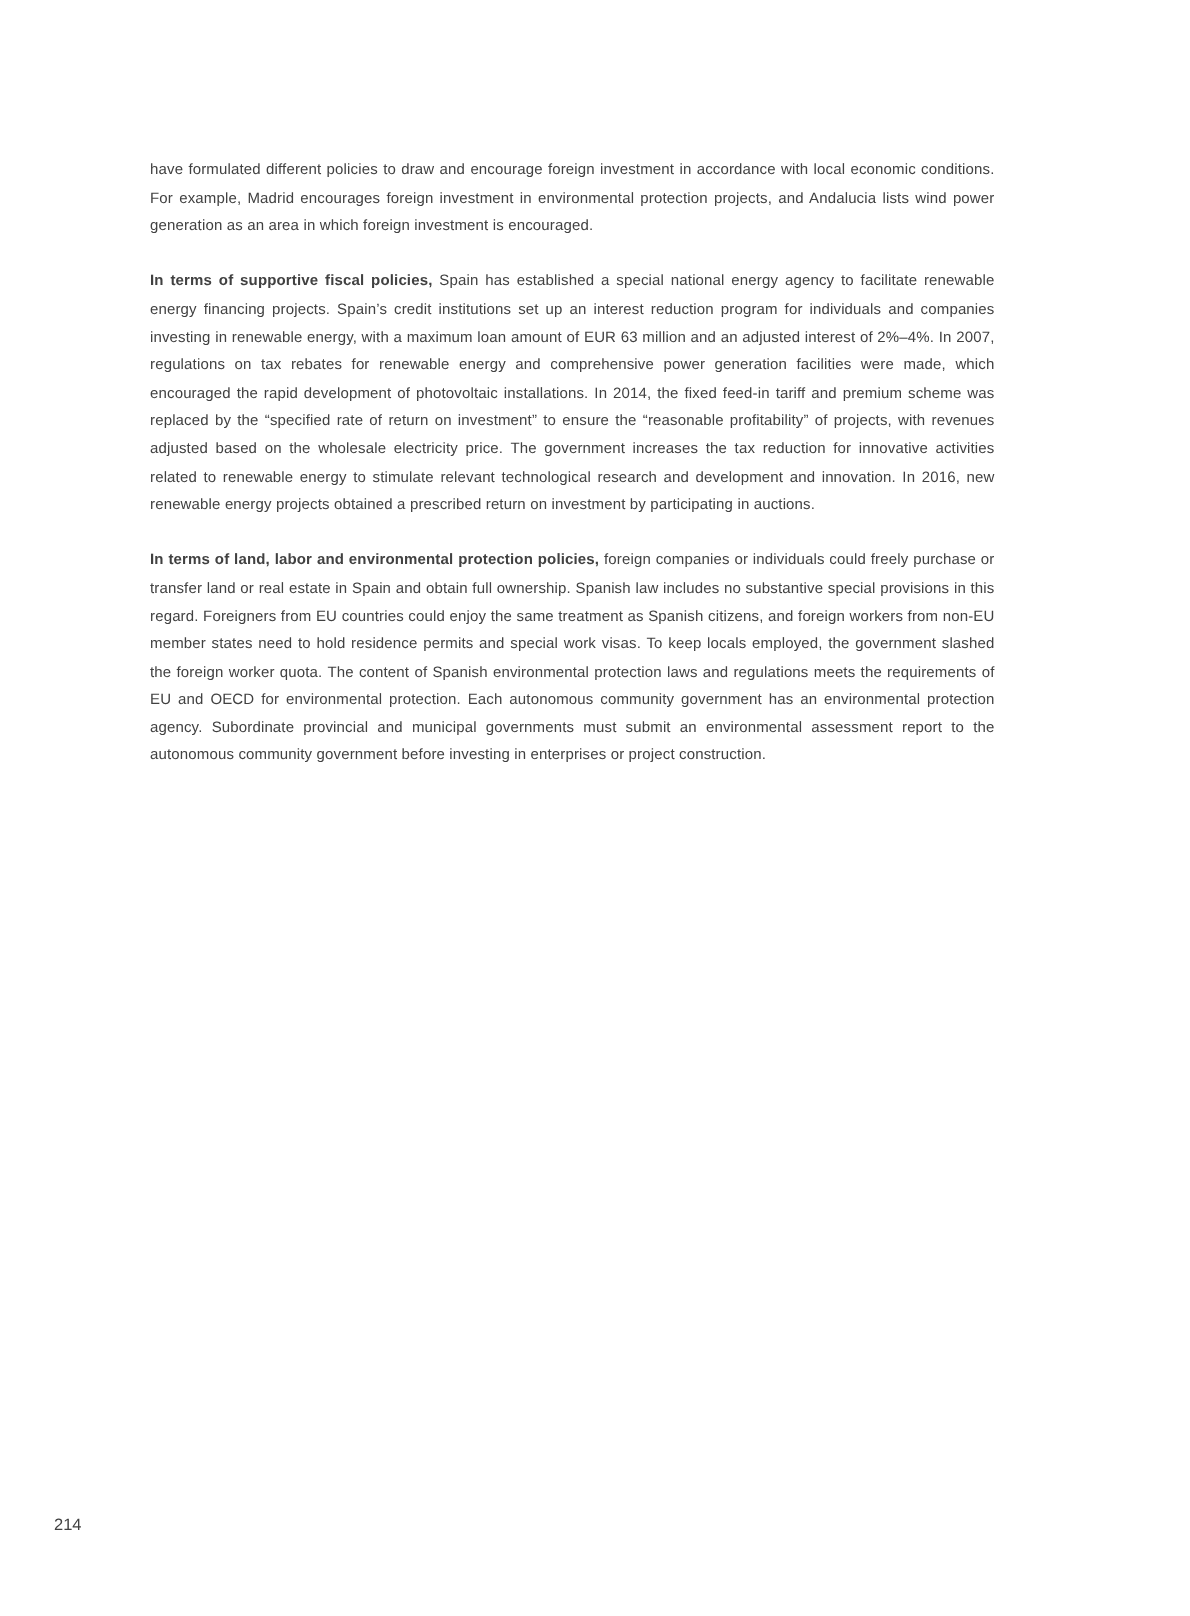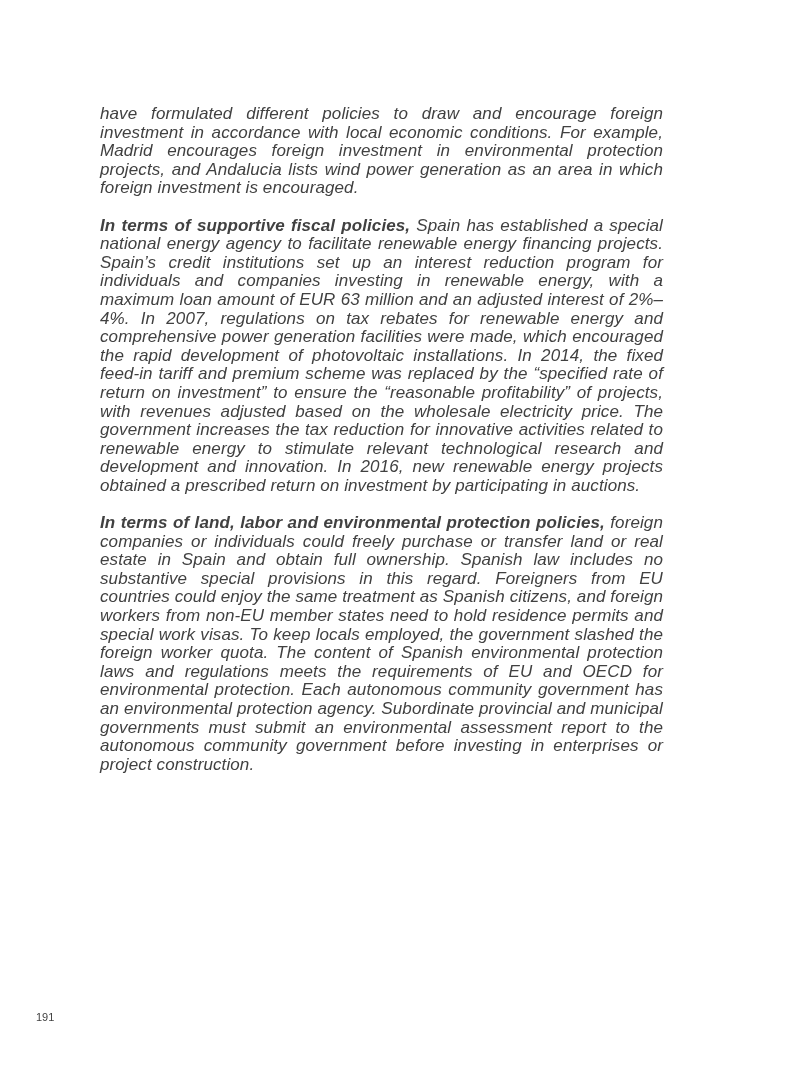--- a/index.html
+++ b/index.html
@@ -16,26 +16,25 @@
     overflow: hidden;
   }
   .page-content {
     position: absolute;
     left: 100px;
     top: 105px;
     width: 563px;
   }
   p.para {
     margin: 0 0 18.6px 0;
-    font-size: 17px;
+    font-size: 10px;
     line-height: 18.6px;
     text-align: justify;
     color: #414141;
     letter-spacing: 0.1px;
-    font-style: italic;
   }
   p.para .lead {
     font-weight: bold;
     margin-top: 48px;
   }
   .page-number {
     position: absolute;
     left: 36px;
     top: 1011px;
     font-size: 11px;
@@ -46,13 +45,13 @@
 <body>
 
 <div class="page-content">
   <p class="para"><span>have formulated different policies to draw and encourage foreign investment in accordance with local economic conditions. For example, Madrid encourages foreign investment in environmental protection projects, and Andalucia lists wind power generation as an area in which foreign investment is encouraged.</span></p>
 
   <p class="para"><span class="lead">In terms of supportive fiscal policies,</span><span> Spain has established a special national energy agency to facilitate renewable energy financing projects. Spain’s credit institutions set up an interest reduction program for individuals and companies investing in renewable energy, with a maximum loan amount of EUR 63 million and an adjusted interest of 2%–4%. In 2007, regulations on tax rebates for renewable energy and comprehensive power generation facilities were made, which encouraged the rapid development of photovoltaic installations. In 2014, the fixed feed-in tariff and premium scheme was replaced by the “specified rate of return on investment” to ensure the “reasonable profitability” of projects, with revenues adjusted based on the wholesale electricity price. The government increases the tax reduction for innovative activities related to renewable energy to stimulate relevant technological research and development and innovation. In 2016, new renewable energy projects obtained a prescribed return on investment by participating in auctions.</span></p>
 
   <p class="para"><span class="lead">In terms of land, labor and environmental protection policies,</span><span> foreign companies or individuals could freely purchase or transfer land or real estate in Spain and obtain full ownership. Spanish law includes no substantive special provisions in this regard. Foreigners from EU countries could enjoy the same treatment as Spanish citizens, and foreign workers from non-EU member states need to hold residence permits and special work visas. To keep locals employed, the government slashed the foreign worker quota. The content of Spanish environmental protection laws and regulations meets the requirements of EU and OECD for environmental protection. Each autonomous community government has an environmental protection agency. Subordinate provincial and municipal governments must submit an environmental assessment report to the autonomous community government before investing in enterprises or project construction.</span></p>
 </div>
 
-<div class="page-number">191</div>
+<div class="page-number">214</div>
 
 </body></html>

